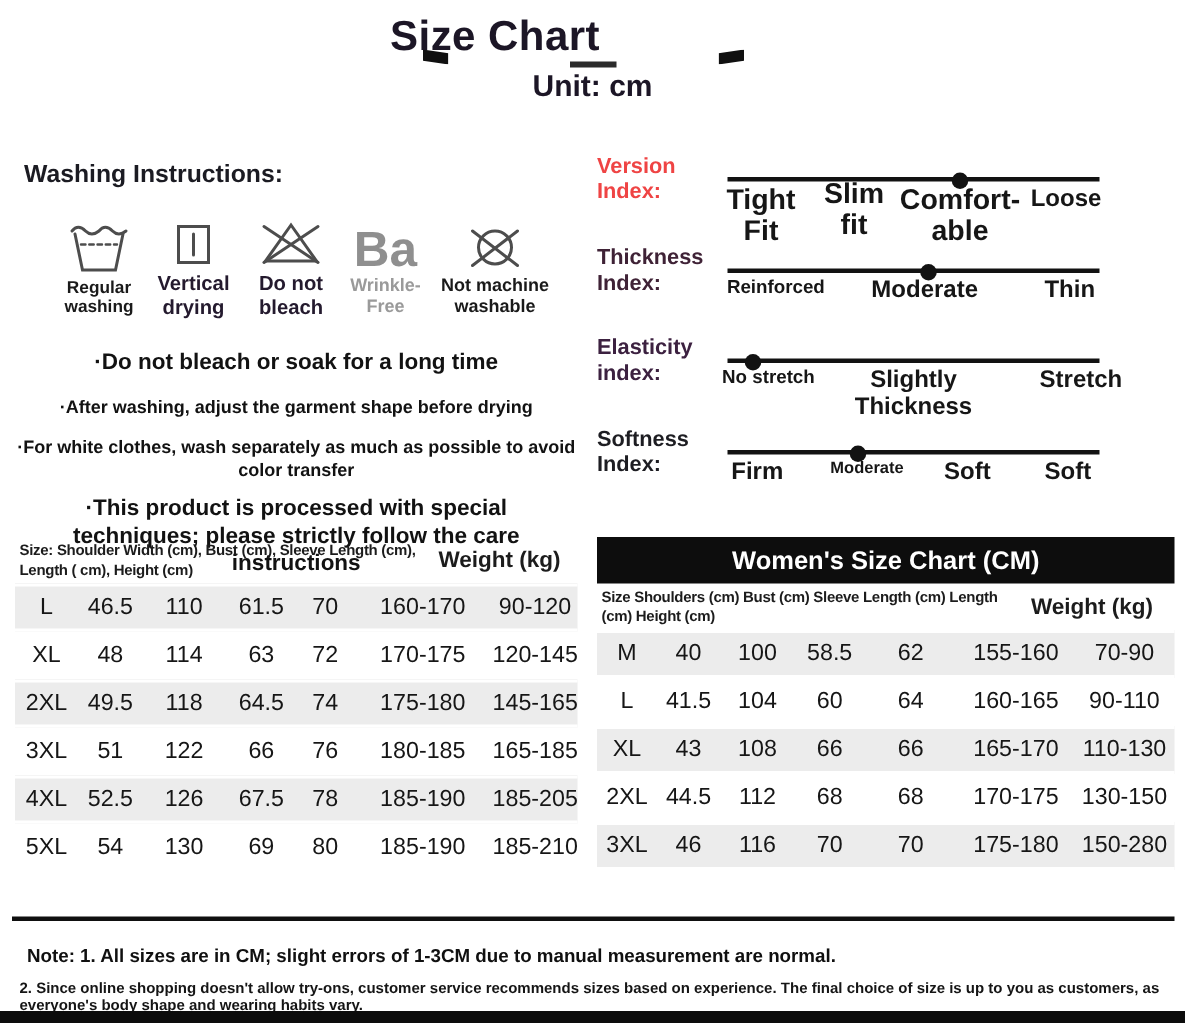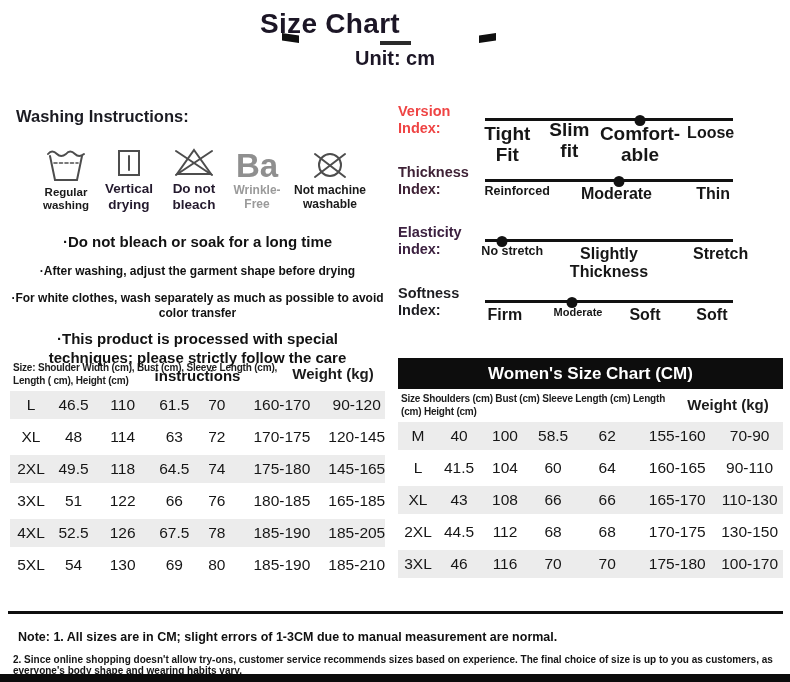--- a/index.html
+++ b/index.html
@@ -341,21 +341,21 @@
         <div class="t-cell">170-175</div>
         <div class="t-cell">130-150</div>
       </div>
       <div class="t-row gray">
         <div class="t-cell">3XL</div>
         <div class="t-cell">46</div>
         <div class="t-cell">116</div>
         <div class="t-cell">70</div>
         <div class="t-cell">70</div>
         <div class="t-cell">175-180</div>
-        <div class="t-cell">100-170</div>
+        <div class="t-cell">150-280</div>
       </div>
     </div>
 </div>
 
 <div class="table-divider"></div>
 <div class="note1">Note: 1. All sizes are in CM; slight errors of 1-3CM due to manual measurement are normal.</div>
 <div class="note2">2. Since online shopping doesn't allow try-ons, customer service recommends sizes based on experience. The final choice of size is up to you as customers, as everyone's body shape and wearing habits vary.</div>
 <div class="bottom-bar"></div>
 
 </body></html>

